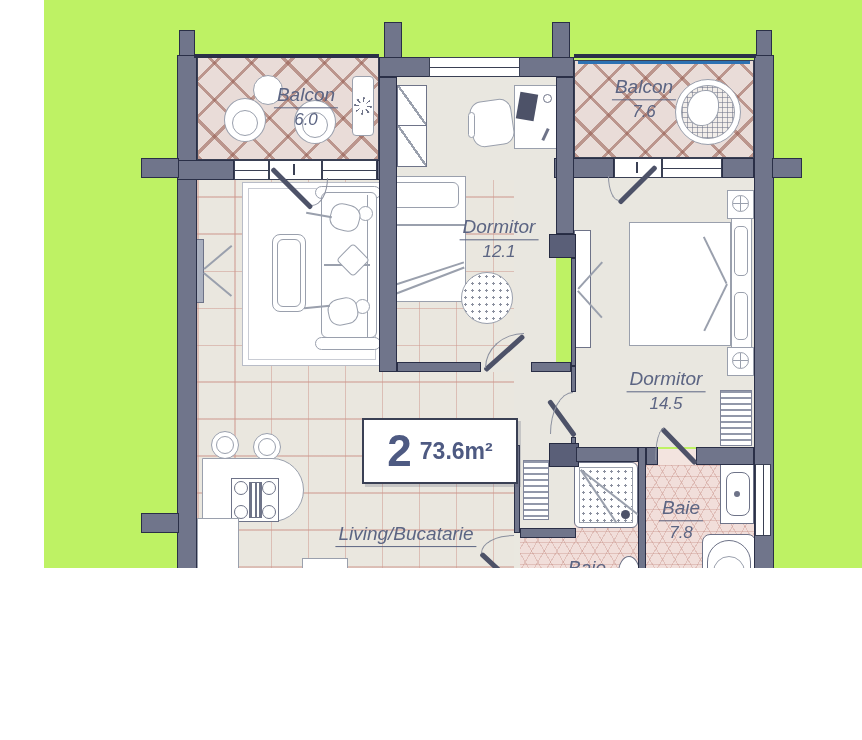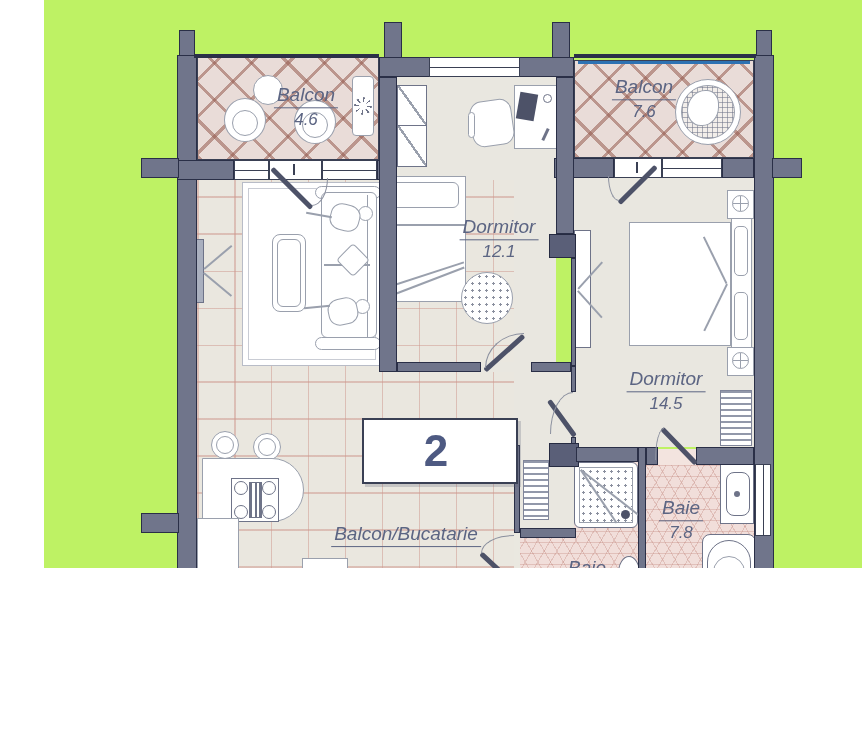--- a/index.html
+++ b/index.html
@@ -295,45 +295,46 @@
   <div class="abs z4" style="left:506px;top:392px;width:23px;height:42px;border-top:1.3px solid #8a8f9e;border-left:1.3px solid #8a8f9e;border-top-left-radius:100% 100%;"></div>
   <div class="leaf z4" style="left:618px;top:426px;width:49px;transform:rotate(46deg);"></div>
   <div class="abs z4" style="left:611px;top:428px;width:9px;height:32px;border-top:1.3px solid #8a8f9e;border-left:1.3px solid #8a8f9e;border-top-left-radius:100% 100%;"></div>
   <div class="leaf z4" style="left:437px;top:551px;width:49px;transform:rotate(43deg);"></div>
   <div class="abs z4" style="left:437px;top:535px;width:33px;height:18px;border-top:1.3px solid #8a8f9e;border-left:1.3px solid #8a8f9e;border-top-left-radius:100% 100%;"></div>
   <div class="leaf z4" style="left:370px;top:660px;width:54px;transform:rotate(45deg);"></div>
   <div class="abs z4" style="left:408px;top:662px;width:18px;height:36px;border-right:1.3px solid #8a8f9e;border-bottom:1.3px solid #8a8f9e;border-bottom-right-radius:100% 100%;"></div>
 
   <div class="room-label" style="left:262px;top:107px;">
     <span class="rl-name">Balcon</span>
-    <div class="rl-area">4.6</div>
+    <div class="rl-area">6.0</div>
   </div>
   <div class="room-label" style="left:600px;top:99px;">
     <span class="rl-name">Balcon</span>
     <div class="rl-area">7.6</div>
   </div>
   <div class="room-label" style="left:455px;top:239px;">
     <span class="rl-name">Dormitor</span>
     <div class="rl-area">12.1</div>
   </div>
   <div class="room-label" style="left:622px;top:391px;">
     <span class="rl-name">Dormitor</span>
     <div class="rl-area">14.5</div>
   </div>
   <div class="room-label" style="left:362px;top:535px;">
-    <span class="rl-name">Balcon/Bucatarie</span>
+    <span class="rl-name">Living/Bucatarie</span>
   </div>
   <div class="room-label" style="left:543px;top:580px;">
     <span class="rl-name">Baie</span>
     <div class="rl-area">4.4</div>
   </div>
   <div class="room-label" style="left:637px;top:520px;">
     <span class="rl-name">Baie</span>
     <div class="rl-area">7.8</div>
   </div>
 
   <div id="unitbox">
     <div id="unit-number">2</div>
     <div class="frac">
+      <div>73.6m²</div>
     </div>
   </div>
 
 </div>
 
 </body></html>

